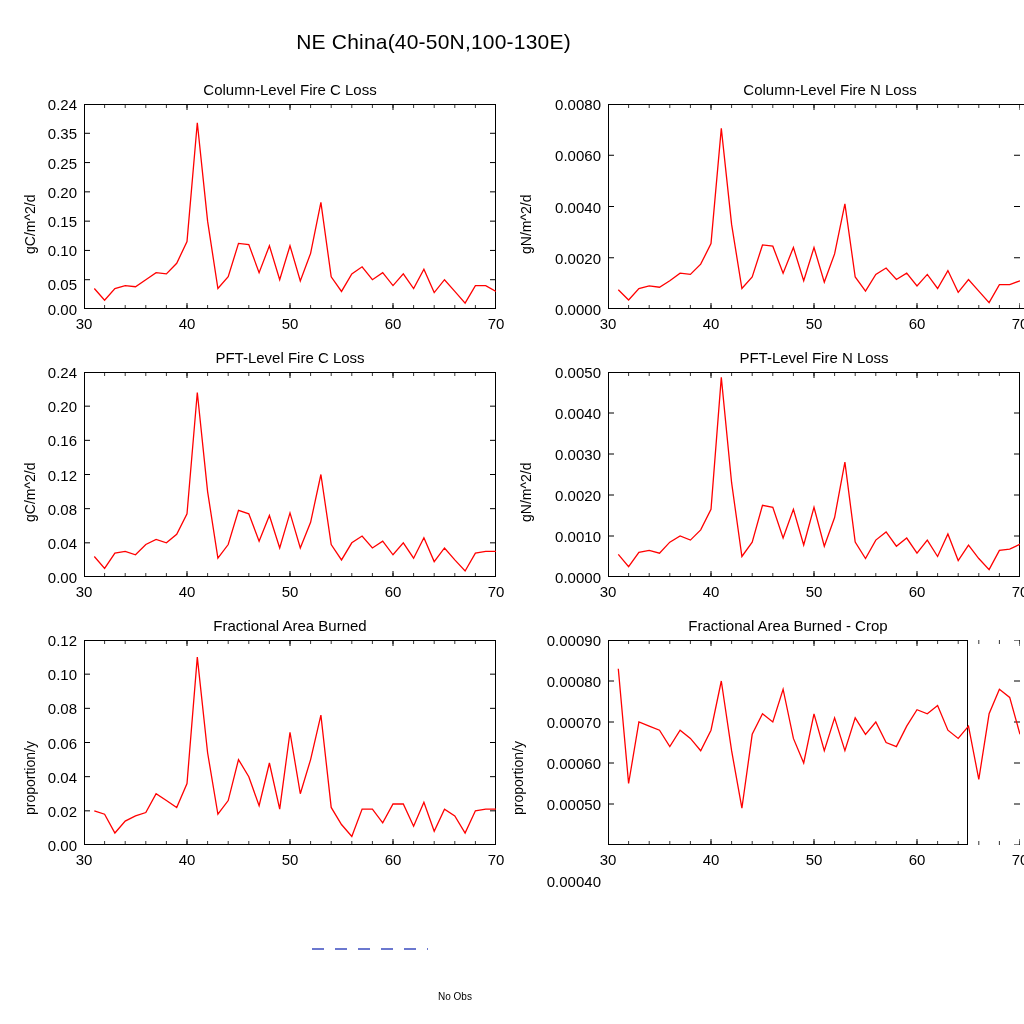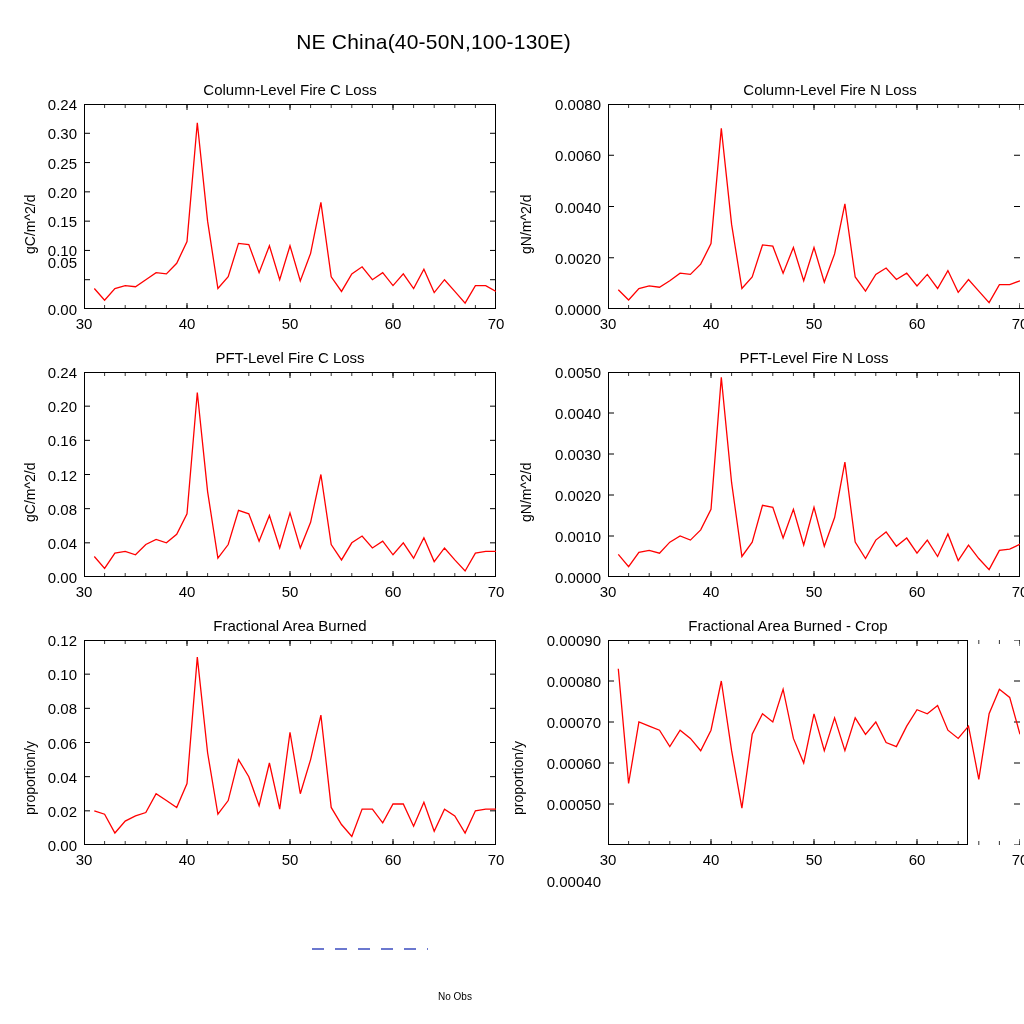--- a/index.html
+++ b/index.html
@@ -121,26 +121,26 @@
         <line y1="0" y2="4" x1="370.8" x2="370.8" stroke="#000" stroke-width="0.8"></line>
         <line y1="201" y2="205" x1="370.8" x2="370.8" stroke="#000" stroke-width="0.8"></line>
         <line y1="0" y2="4" x1="391.4" x2="391.4" stroke="#000" stroke-width="0.8"></line>
         <line y1="201" y2="205" x1="391.4" x2="391.4" stroke="#000" stroke-width="0.8"></line>
         <line y1="0" y2="4" x1="412" x2="412" stroke="#000" stroke-width="0.8"></line>
         <line y1="201" y2="205" x1="412" x2="412" stroke="#000" stroke-width="0.8"></line>
         <path d="M10.30,184.50 L20.60,196.21 L30.90,184.50 L41.20,181.57 L51.50,182.74 L61.80,175.71 L72.10,168.69 L82.40,169.86 L92.70,159.31 L103.00,137.64 L113.30,18.74 L123.60,117.14 L133.90,184.50 L144.20,172.79 L154.50,139.40 L164.80,140.57 L175.10,168.69 L185.40,141.74 L195.70,175.71 L206.00,141.74 L216.30,176.89 L226.60,149.36 L236.90,98.40 L247.20,172.79 L257.50,187.43 L267.80,169.86 L278.10,162.83 L288.40,175.71 L298.70,168.69 L309.00,181.57 L319.30,169.86 L329.60,184.50 L339.90,165.17 L350.20,188.60 L360.50,175.71 L370.80,187.43 L381.10,199.14 L391.40,181.57 L401.70,181.57 L412.00,187.43" fill="none" stroke="#ff0000" stroke-width="1.3"></path>
       </svg>
     <div class="ylabel" style="left:-62px;top:150px;">gC/m^2/d</div>
   <div class="ytick" style="top: 205px;">0.00</div>
-      <div class="ytick" style="top: 158px; text-align: center;">0.05</div>
+      <div class="ytick" style="top: 180px; text-align: center;">0.05</div>
       <div class="ytick" style="top: 146.429px;">0.10</div>
       <div class="ytick" style="top: 117.143px;">0.15</div>
       <div class="ytick" style="top: 87.8571px;">0.20</div>
       <div class="ytick" style="top: 58.5714px;">0.25</div>
-      <div class="ytick" style="top: 29.2857px;">0.30</div>
+      <div class="ytick" style="top: 29.2857px;">0.35</div>
       <div class="ytick" style="top: 0px;">0.24</div>
       <div class="xtick" style="left: 0px;">30</div>
       <div class="xtick" style="left: 103px;">40</div>
       <div class="xtick" style="left: 206px;">50</div>
       <div class="xtick" style="left: 309px;">60</div>
       <div class="xtick" style="left: 412px;">70</div>
     </div>
 
   <div class="panel" style="left:608px;top:104px;width:412px;height:205px;padding-left:32px;">
     <div class="ptitle">Column-Level Fire N Loss</div>

